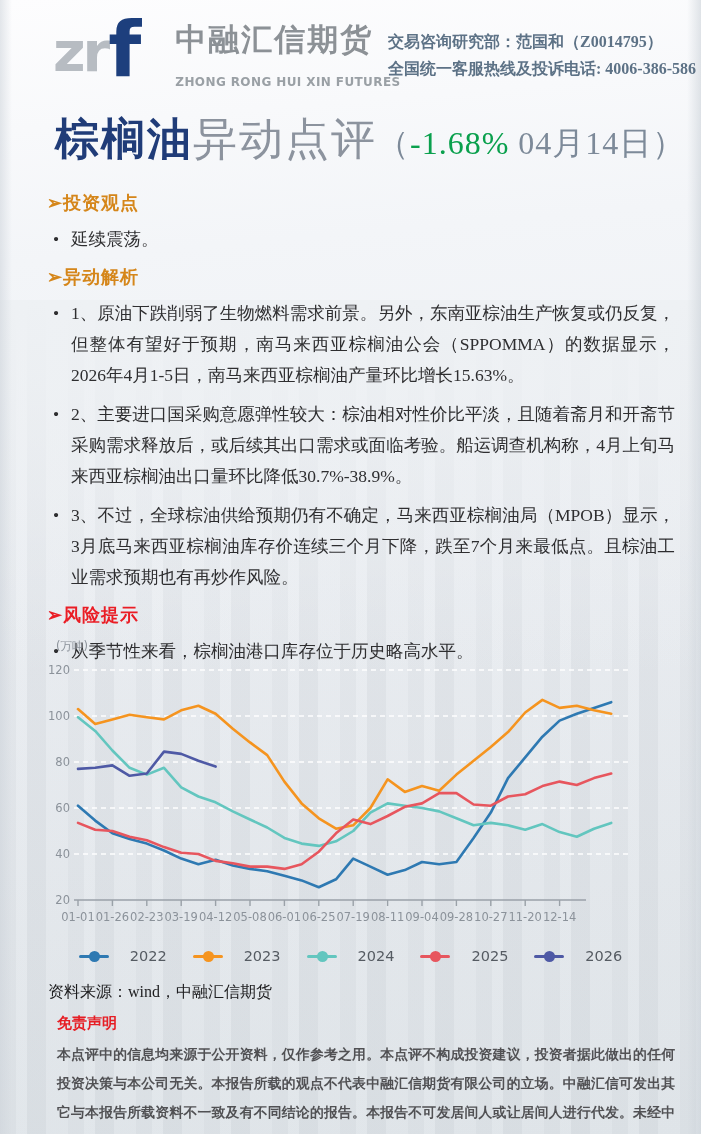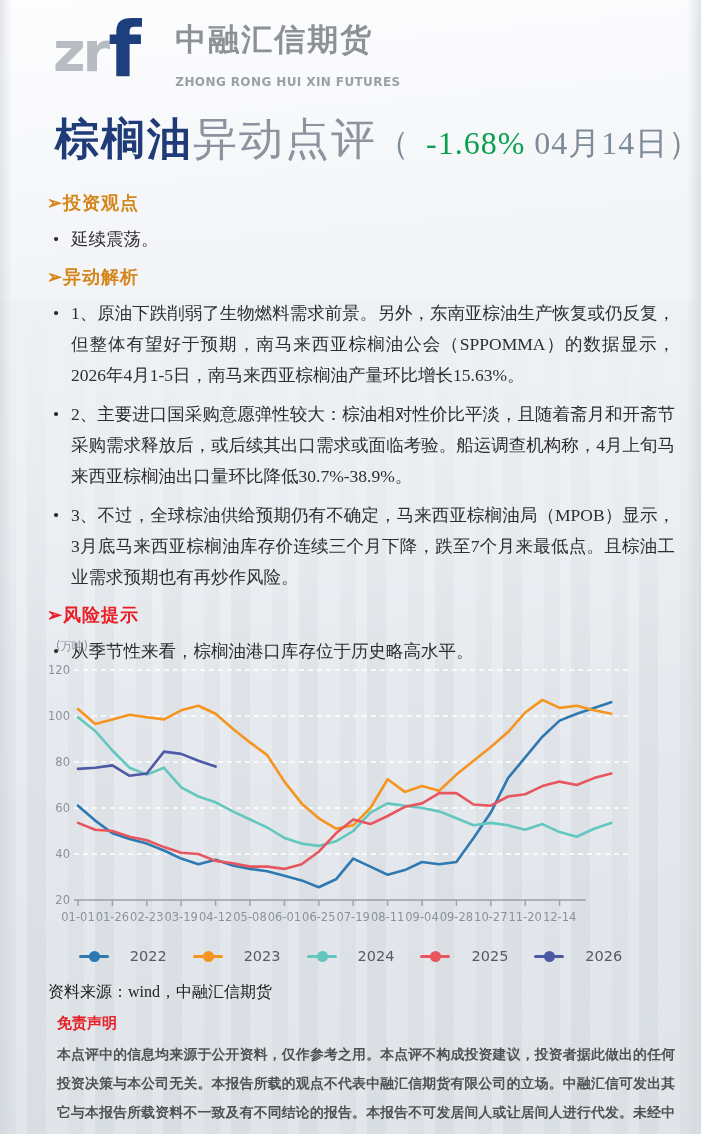--- a/index.html
+++ b/index.html
@@ -25,21 +25,21 @@
   .logo-txt{margin-left:12px;padding-top:8px;font-family:"DejaVu Sans","Liberation Sans",sans-serif;}
   .logo-cn{font-size:31px;font-weight:700;color:#8c9196;letter-spacing:2px;line-height:1.1;}
   .logo-en{font-size:12px;font-weight:700;color:#9aa0a5;letter-spacing:.4px;margin-top:19px;}
   .contact{position:absolute;left:388px;top:28px;font-size:16px;font-weight:700;color:#5d7286;line-height:27px;}
 
   
   .title{position:absolute;left:55px;top:110px;white-space:nowrap;}
   .title .product{font-size:44px;font-weight:700;color:#203c78;letter-spacing:2px;}
   .title .suffix{font-size:44px;font-weight:400;color:#8c939e;letter-spacing:2px;}
   .title .paren{font-size:32px;color:#7d8a99;letter-spacing:1px;}
-  .title .chg{color:#0aa04d;margin-left:16px;}
+  .title .chg{color:#0aa04d;}
 
   
   .sections{position:absolute;left:47px;top:181px;width:628px;}
   .sec-h{font-size:18px;font-weight:700;color:#d5861a;margin:10px 0 9px 0;letter-spacing:1px;}
   .sec-h.risk{color:#ea1d25;}
   .bullet{position:relative;padding-left:24px;margin:0 0 8px 0;font-size:17.5px;line-height:31px;color:#2e2e30;text-align:justify;}
   .bullet::before{content:"•";position:absolute;left:6px;top:0;color:#2e2e30;}
 
   
   .chart-wrap{position:absolute;left:26px;top:634px;width:660px;height:310px;}
@@ -69,20 +69,24 @@
 
   <div class="header">
     <div class="logo-zrf">
       <span class="logo-zr">zr</span>
         <span class="logo-f">f</span>
     </div>
     <div class="logo-txt">
       <div class="logo-cn">中融汇信期货</div>
       <div class="logo-en">ZHONG RONG HUI XIN FUTURES</div>
     </div>
+  </div>
+  <div class="contact">
+    <div>交易咨询研究部：范国和（Z0014795）</div>
+    <div>全国统一客服热线及投诉电话: 4006-386-586</div>
   </div>
 
   <div class="title">
     <span class="product">棕榈油</span><span class="suffix">异动点评</span><span class="paren"><span>（</span><span class="chg">-1.68%</span><span> 04月14日</span><span>）</span></span>
   </div>
 
   <div class="sections">
     <div class="sec-h">➢投资观点</div>
     <p class="bullet">延续震荡。</p>
 

